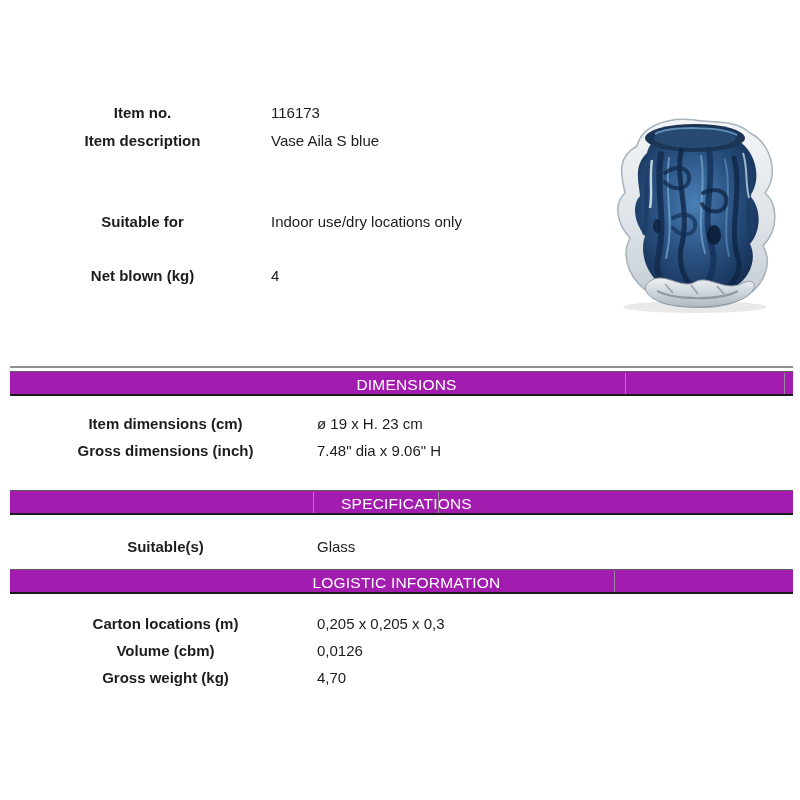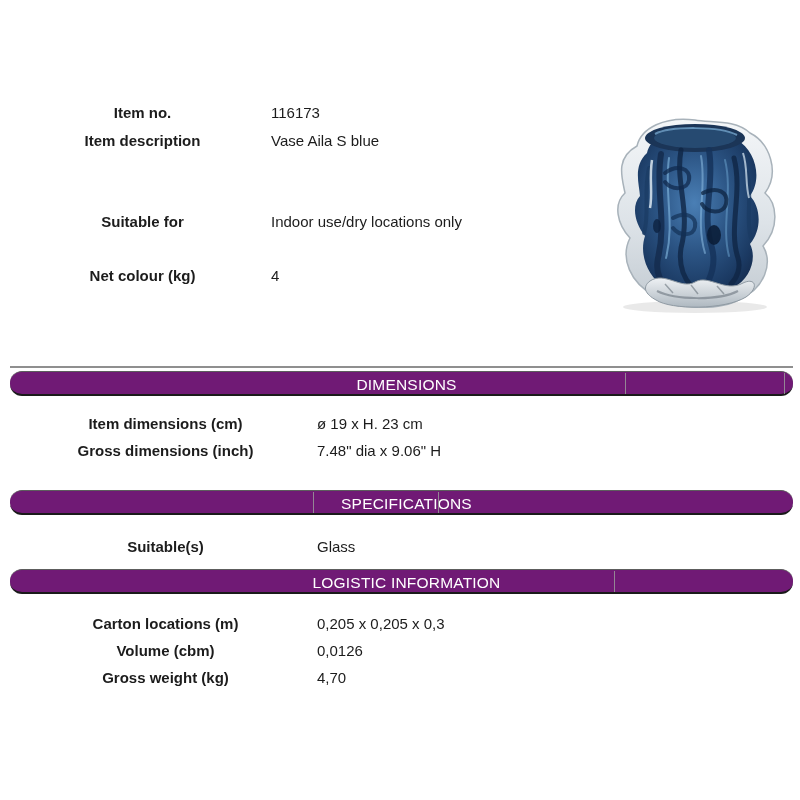--- a/index.html
+++ b/index.html
@@ -9,23 +9,23 @@
     color:#1c1c1c; font-size:15px; overflow:hidden;text-align:center;
   }
   .row { position:absolute; left:14px; right:7px; display:flex; height:20px; line-height:20px; white-space:nowrap; }
   .row .lbl { font-weight:bold; flex:0 0 auto; }
   .row.info  .lbl { width:257px; }
   .row.sect  .lbl { width:303px; }
   .row .val { flex:0 0 auto; }
   .rule { position:absolute; left:10px; width:783px; height:2px; background:#8f8f8f; }
   .bar {
     position:absolute; left:10px; width:783px; height:25px;
-    background:#701a75; border-top:1px solid #5d5d5d; border-bottom:2px solid #1a1a1a;
+    background:#a21caf; border-top:1px solid #5d5d5d; border-bottom:2px solid #1a1a1a;
     color:#ffffff; line-height:25px; padding-left:10px; box-sizing:border-box;
-    font-size:15.5px; letter-spacing:0.2px;border-radius:12px;
+    font-size:15.5px; letter-spacing:0.2px;
   }
   .bar .sep { position:absolute; top:1px; bottom:0; width:1px; background:#9a9a9a; opacity:.85; }
   .photo { position:absolute; left:593px; top:98px; width:204px; height:220px; }
 </style>
 </head>
 <body>
 
 <div class="page">
 
   <div class="row info" style="top:103px">
@@ -34,21 +34,21 @@
   </div>
   <div class="row info" style="top:131px">
     <span class="lbl">Item description</span>
     <span class="val">Vase Aila S blue</span>
   </div>
   <div class="row info" style="top:212px">
     <span class="lbl">Suitable for</span>
     <span class="val">Indoor use/dry locations only</span>
   </div>
   <div class="row info" style="top:266px">
-    <span class="lbl">Net colour (kg)</span>
+    <span class="lbl">Net blown (kg)</span>
     <span class="val">4</span>
   </div>
 
   <svg class="photo" viewBox="0 0 200 220" role="img">
     <defs>
       <radialGradient id="bodyGrad" cx="48%" cy="45%" r="65%">
         <stop offset="0%" stop-color="#4a7fb5"></stop>
         <stop offset="45%" stop-color="#2c5585"></stop>
         <stop offset="80%" stop-color="#1b3a63"></stop>
         <stop offset="100%" stop-color="#14294a"></stop>

